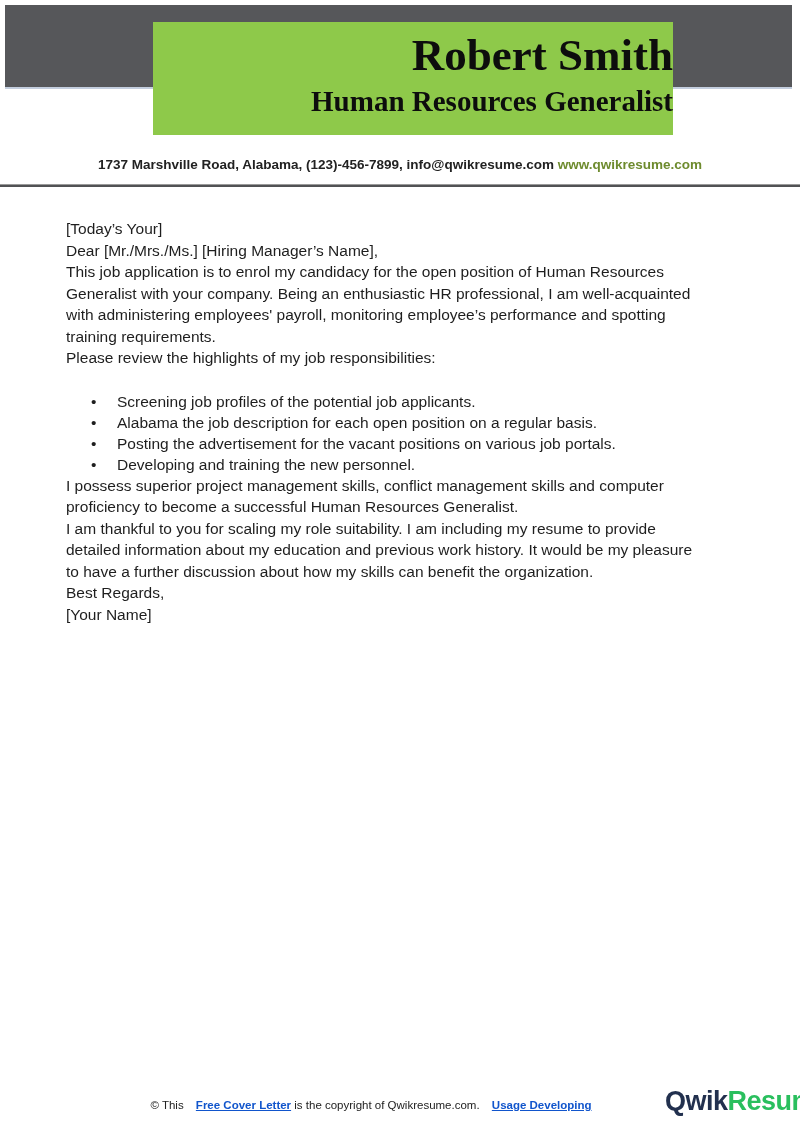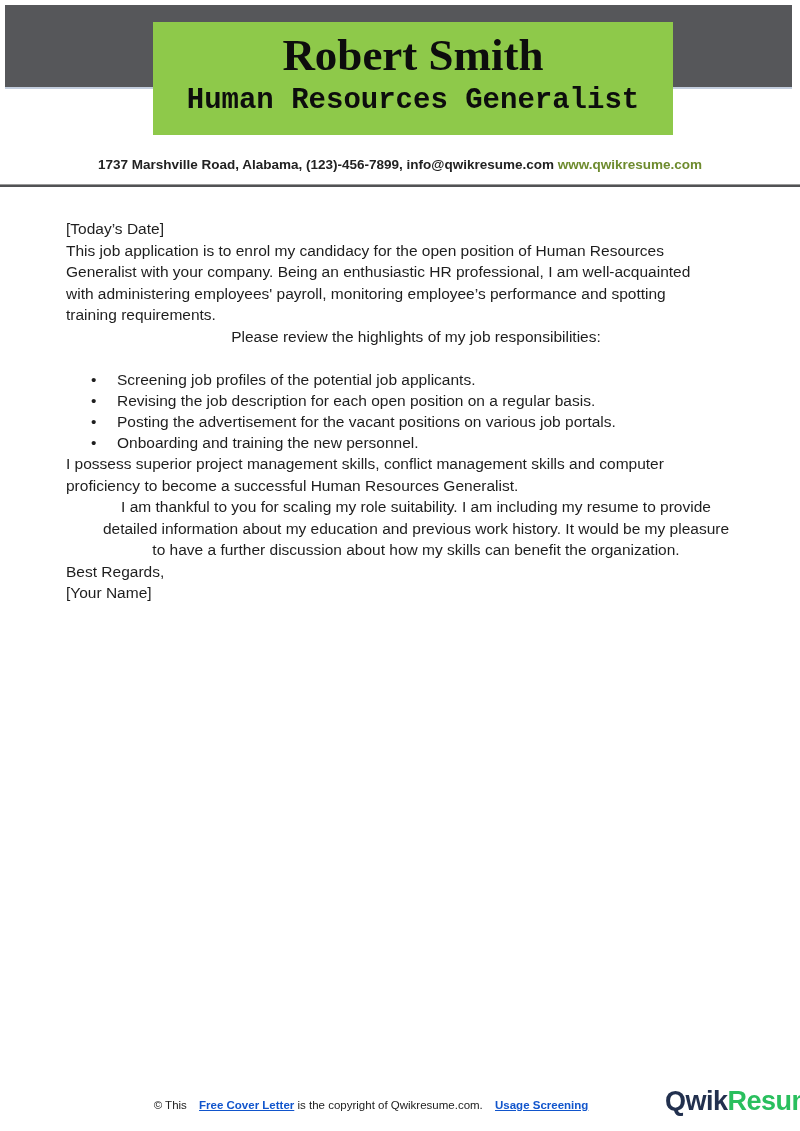--- a/index.html
+++ b/index.html
@@ -13,28 +13,28 @@
 
   
   .top-band {
     position:absolute; top:5px; left:5px; width:787px; height:82px;
     background:var(--band-gray, #56575a);
     border-bottom:2px solid #c3cede;
   }
   .name-plate {
     position:absolute; top:22px; left:153px; width:520px; height:113px;
     background:var(--header-green, #8ec94a);
-    text-align:center;
+    text-align:right;
   }
   .header-name {
     font-family:"Liberation Serif", serif; font-weight:bold;
     font-size:45px; line-height:52px; margin-top:7px; color:#0d0d0d;
   }
   .header-title {
-    font-family:Liberation Mono, monospace; font-weight:bold;
+    font-family:Liberation Serif, serif; font-weight:bold;
     font-size:29px; line-height:40px; color:#0d0d0d;
   }
   .contact-line {
     position:absolute; top:157px; left:0; width:800px; text-align:center;
     font-size:13.5px; font-weight:bold; color:#222;
   }
   .contact-line .website {
     color:var(--website-green, #6e8b2e); text-decoration:none; cursor:pointer;
   }
   .header-rule {
@@ -45,23 +45,23 @@
   
   .letter-body {
     position:absolute; top:218px; left:66px; width:700px;
     font-size:15.5px; line-height:21.5px; color:#1e1e1e;
   }
   .pre { white-space:pre-line; }
   .letter-body p { margin:0; }
   .blk-address   { margin-top:12px; }
   .blk-salute    { margin-top:38px; }
   .blk-p1        { margin-top:10px; }
-  .blk-p2        { margin-top:21px;text-align:center; }
+  .blk-p2        { margin-top:21px; }
   .blk-p3        { margin-top:22px; }
-  .blk-p4        { margin-top:20px;text-align:center; }
+  .blk-p4        { margin-top:20px; }
   .blk-close     { margin-top:22px; }
 
   ul.responsibilities {
     list-style:none; margin:22px 0 0 0; padding:0;
   }
   ul.responsibilities li {
     position:relative; padding-left:51px; line-height:21px;
   }
   ul.responsibilities li::before {
     content:"\2022";
@@ -99,43 +99,44 @@
 
   <div class="contact-line">
     <span>1737 Marshville Road, Alabama, (123)-456-7899, info@qwikresume.com</span>
     <span> </span>
     <a class="website">www.qwikresume.com</a>
   </div>
 
   <div class="header-rule"></div>
 
   <div class="letter-body">
-    <p class="pre">[Today’s Date]</p>
+    <p class="pre">[Today’s Your]</p>
+    <p class="pre blk-salute">Dear [Mr./Mrs./Ms.] [Hiring Manager’s Name],</p>
     <p class="pre blk-p1">This job application is to enrol my candidacy for the open position of Human Resources
 Generalist with your company. Being an enthusiastic HR professional, I am well-acquainted
 with administering employees' payroll, monitoring employee’s performance and spotting
 training requirements.</p>
     <p class="pre blk-p2">Please review the highlights of my job responsibilities:</p>
 
     <ul class="responsibilities">
       <li>Screening job profiles of the potential job applicants.</li>
-      <li>Revising the job description for each open position on a regular basis.</li>
+      <li>Alabama the job description for each open position on a regular basis.</li>
       <li>Posting the advertisement for the vacant positions on various job portals.</li>
-      <li>Onboarding and training the new personnel.</li>
+      <li>Developing and training the new personnel.</li>
     </ul>
 
     <p class="pre blk-p3">I possess superior project management skills, conflict management skills and computer
 proficiency to become a successful Human Resources Generalist.</p>
     <p class="pre blk-p4">I am thankful to you for scaling my role suitability. I am including my resume to provide
 detailed information about my education and previous work history. It would be my pleasure
 to have a further discussion about how my skills can benefit the organization.</p>
     <p class="pre blk-close"><span>Best Regards,</span><br><span>[Your Name]</span></p>
   </div>
 
   <div class="footer-copyright">
-    <span>© This </span><a class="footer-link">Free Cover Letter</a><span> is the copyright of Qwikresume.com. </span><a class="footer-link">Usage Screening</a>
+    <span>© This </span><a class="footer-link">Free Cover Letter</a><span> is the copyright of Qwikresume.com. </span><a class="footer-link">Usage Developing</a>
   </div>
 
   <div class="logo">
     <span class="logo-qwik">Qwik</span><span class="logo-resume">Resume</span>
   </div>
 
 </div>
 
 </body></html>

